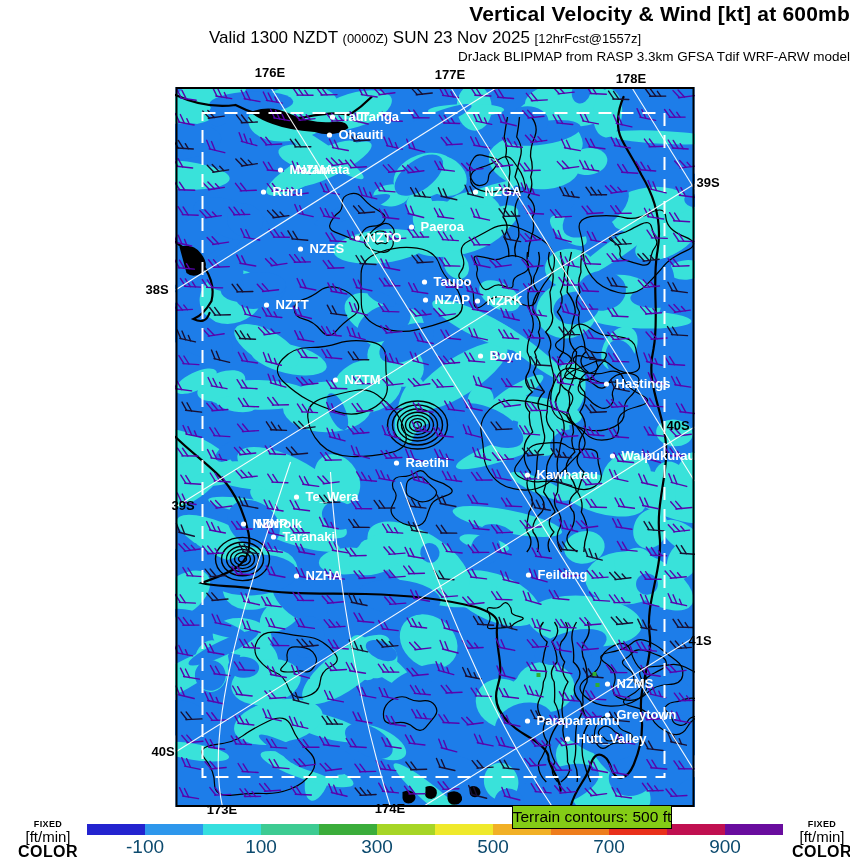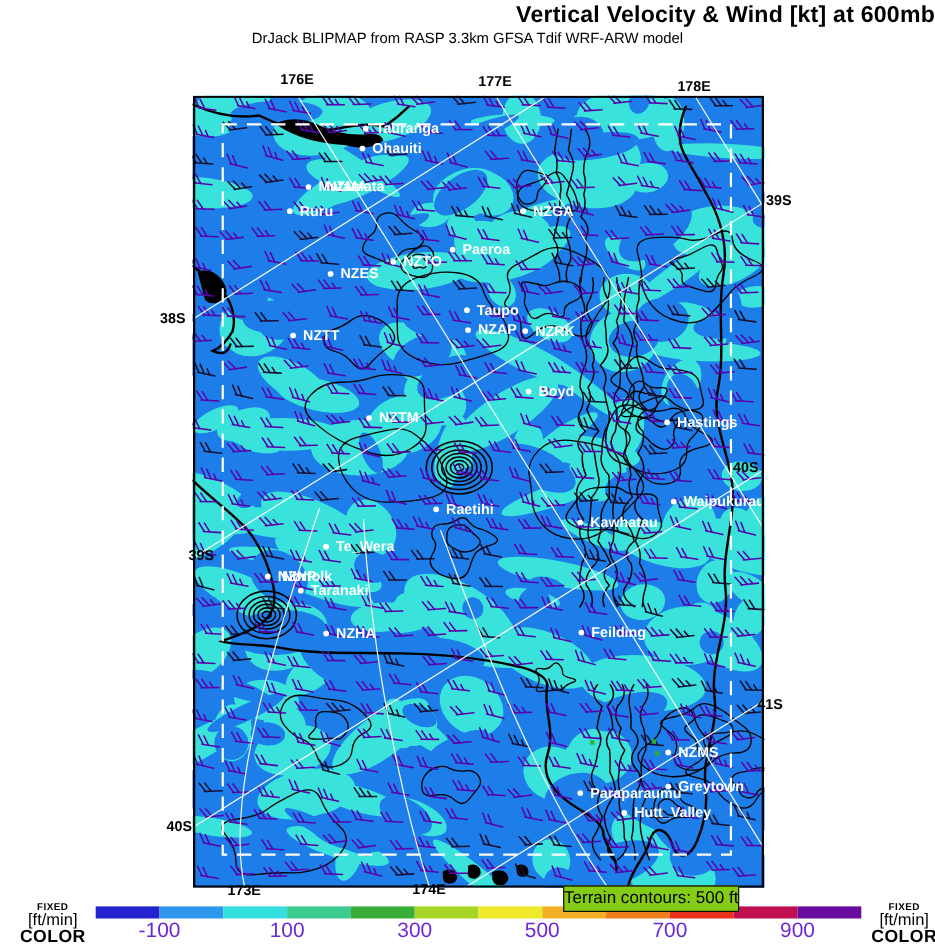--- a/index.html
+++ b/index.html
@@ -2,44 +2,50 @@
 <html><head>
 <meta charset="utf-8">
 <style>
   html,body{margin:0;padding:0;background:#fff;}
   .page{position:relative;width:850px;height:860px;background:#fff;
         font-family:"Liberation Sans",sans-serif;overflow:hidden;}
   header{position:absolute;left:0;top:0;width:850px;text-align:center;z-index:6;}
   .title{margin:0;padding-top:2px;font-size:21px;font-weight:bold;color:#000;letter-spacing:.2px;text-align:right;}
   .subtitle{margin-top:2px;font-size:17px;color:#000;}
   .subtitle .small{font-size:13px;}
-  .modelline{margin-top:1px;font-size:13.5px;color:#000;}
+  .modelline{margin-top:1px;font-size:13.5px;color:#000;text-align:right;}
   .geo-label{position:absolute;transform:translate(-50%,-50%);font-size:13px;font-weight:bold;color:#000;z-index:5;white-space:nowrap;}
   .map-frame{position:absolute;left:175px;top:87px;width:520px;height:720px;z-index:1;}
   .terrain-box{position:absolute;left:512px;top:805px;width:158px;height:22px;background:#84cc16;
                border:1.5px solid #000;z-index:7;display:flex;align-items:center;justify-content:center;
                font-size:15.5px;color:#000;white-space:nowrap;}
   .colorbar-zone{position:absolute;left:0;top:818px;width:692px;height:42px;z-index:6;}
   .cbar{position:absolute;left:87px;top:6px;width:696px;height:11px;display:flex;}
   .cbar .seg{flex:1 1 auto;height:11px;}
-  .cbar-tick{position:absolute;top:18px;transform:translateX(-50%);font-size:19px;color:#6d28d9;}
+  .cbar-tick{position:absolute;top:18px;transform:translateX(-50%);font-size:19px;color:#0c4a6e;}
   .cbar-caption{position:absolute;top:2px;width:72px;text-align:center;color:#000;line-height:1.02;}
   .cbar-caption .c1{font-size:9px;font-weight:bold;letter-spacing:.4px;}
   .cbar-caption .c2{font-size:15px;}
   .cbar-caption .c3{font-size:16px;font-weight:bold;letter-spacing:.4px;}
   .caption-left{left:12px;}
   .caption-right{left:786px;}
 </style>
 </head>
 <body>
 
 <div class="page">
 
   <header>
     <h1 class="title">Vertical Velocity &amp; Wind [kt] at 600mb</h1>
+    <div class="subtitle">
+      <span>Valid 1300 NZDT</span>
+      <span class="small">(0000Z)</span>
+      <span>SUN 23 Nov 2025</span>
+      <span class="small">[12hrFcst@1557z]</span>
+    </div>
     <div class="modelline">DrJack BLIPMAP from RASP 3.3km GFSA Tdif WRF-ARW model</div>
   </header>
 
   <div id="geo-labels">
       <div class="geo-label" style="left: 270px; top: 72px;">176E</div>
       <div class="geo-label" style="left: 450px; top: 74px;">177E</div>
       <div class="geo-label" style="left: 631px; top: 78px;">178E</div>
       <div class="geo-label" style="left: 222px; top: 809px;">173E</div>
       <div class="geo-label" style="left: 390px; top: 808px;">174E</div>
       <div class="geo-label" style="left: 157px; top: 289px;">38S</div>

